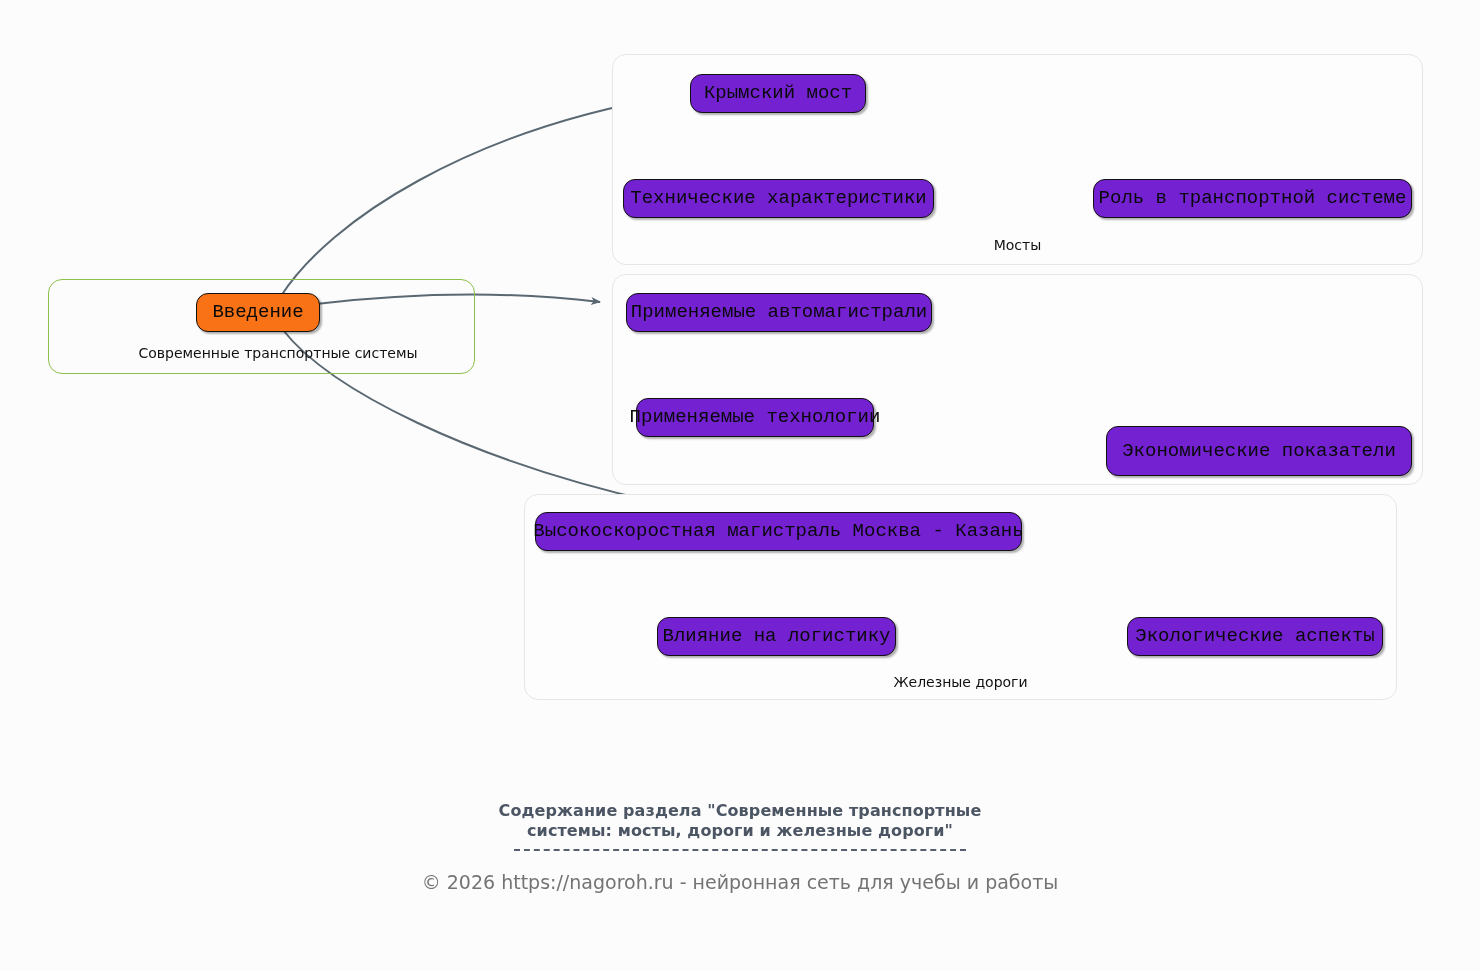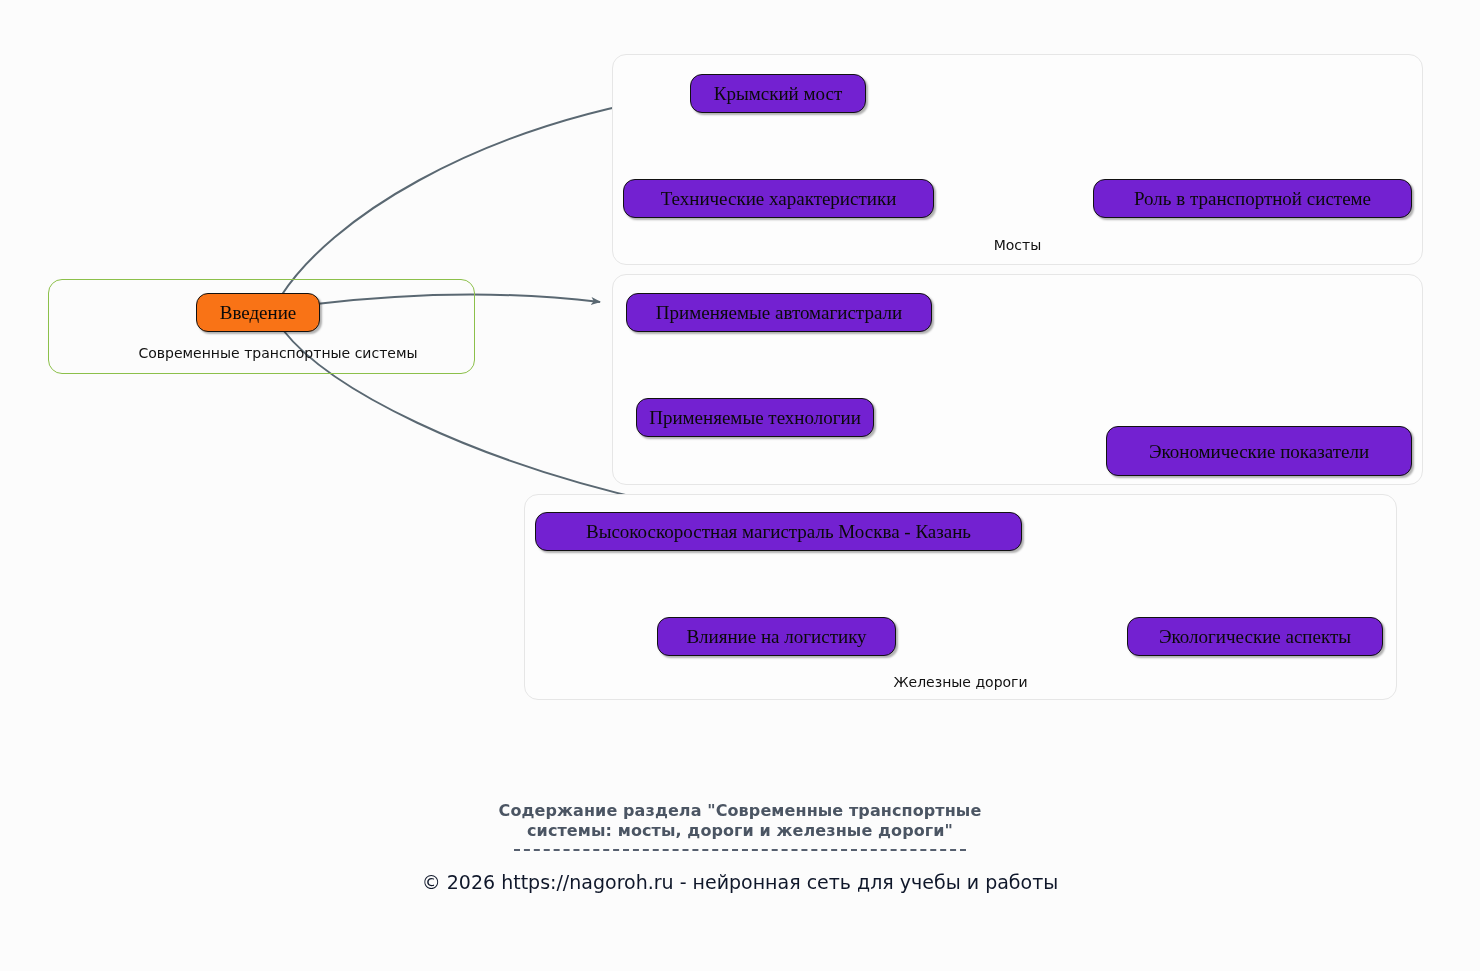--- a/index.html
+++ b/index.html
@@ -65,21 +65,21 @@
     justify-content: center;
     border-radius: 12px;
     border: 1.6px solid #111111;
     box-shadow: 2px 2px 2px rgba(0,0,0,0.30);
     font-size: 19px;
     line-height: 1;
     color: #0a0a0a;
     white-space: nowrap;
     padding: 0 14px;
     z-index: 4;
-    font-family: Liberation Serif, serif;
+    font-family: Liberation Mono, monospace;
   }
   .node.purple { background: #7321d1; }
   .node.green  { background: #f97316; }
 
   
   .footer {
     position: absolute;
     left: 0;
     width: 1480px;
     text-align: center;
@@ -94,21 +94,21 @@
   }
   .footer-rule {
     margin: 8px auto 0 auto;
     width: 452px;
     height: 0;
     border-top: 2px dashed #555f6e;
   }
   .footer-copy {
     margin-top: 20px;
     font-size: 19px;
-    color: #0f172a;
+    color: #737373;
   }
 </style>
 </head>
 <body>
 
 <div id="canvas">
 
   <svg id="edges" viewBox="0 0 1480 971" xmlns="http://www.w3.org/2000/svg">
     <defs>
       <marker id="arrow" markerWidth="11" markerHeight="11" refX="9" refY="4" orient="auto" markerUnits="userSpaceOnUse">

